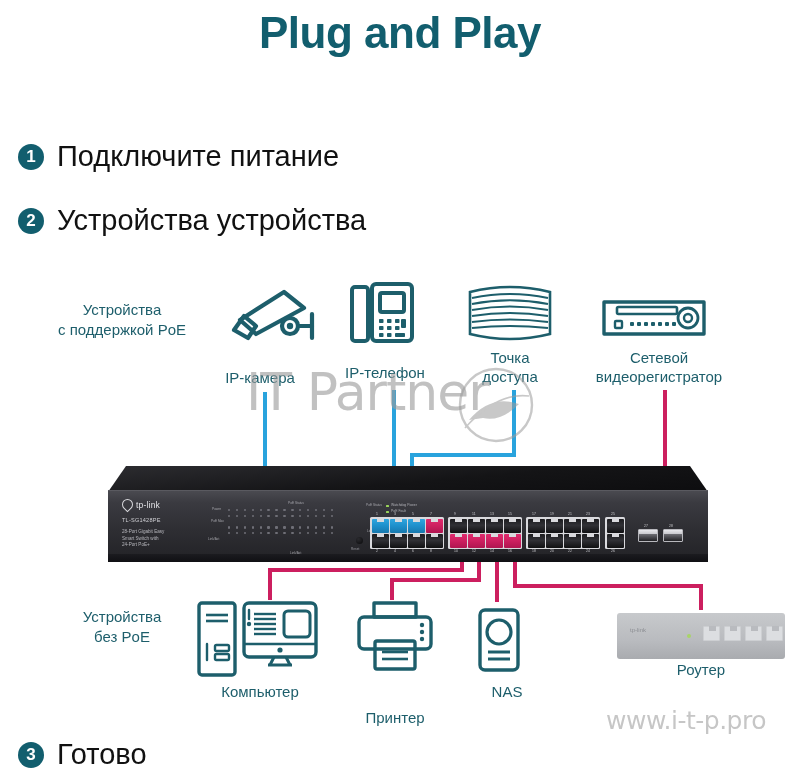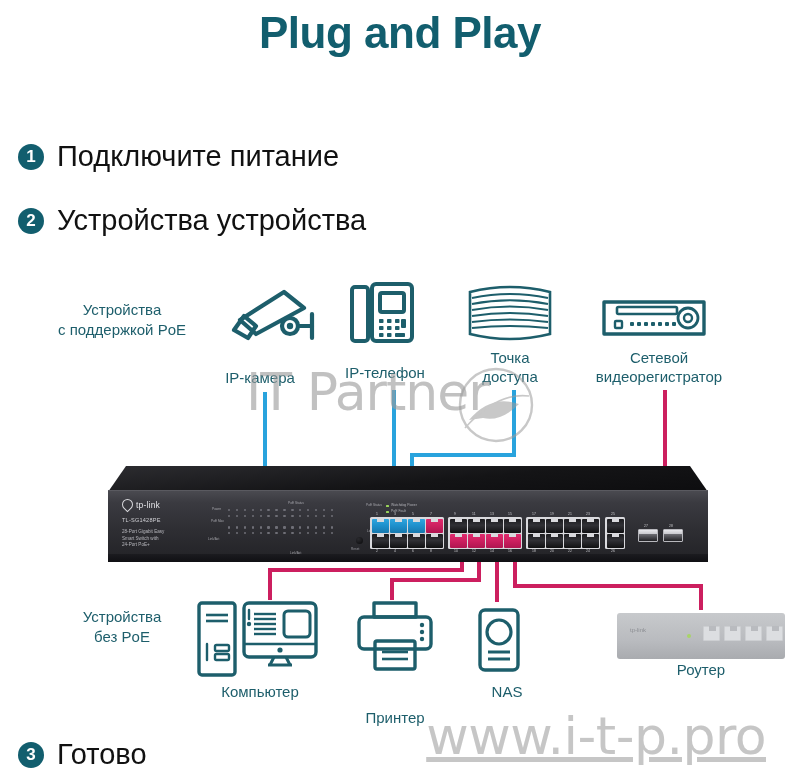--- a/index.html
+++ b/index.html
@@ -126,23 +126,22 @@
                            background:#b9bbbf; }
 
   
   .wm-partner {
     position:absolute; left:246px; top:362px;
     font-size:52px; color:#9c9c9c; opacity:0.62; letter-spacing:-1px;
     font-family:"DejaVu Sans", sans-serif;
   }
   .wm-url {
     position:absolute; right:10px; top:706px;
-    font-size:52px; color:#b4b4b4; opacity:0.75; letter-spacing:-0.5px;
+    font-size:25px; color:#b4b4b4; opacity:0.75; letter-spacing:-0.5px;
     font-family:"DejaVu Sans", sans-serif;
-    text-decoration:underline;
   }
 </style>
 </head>
 <body>
 
 <div id="root">
 
   <div class="title">Plug and Play</div>
 
   <div class="step" id="step1">

